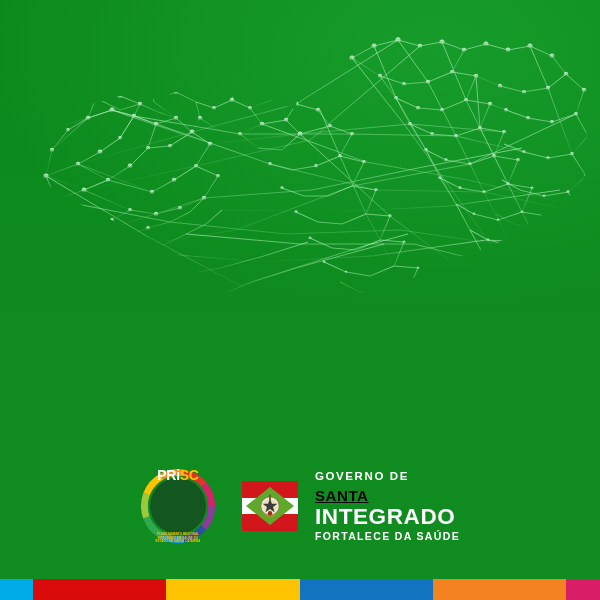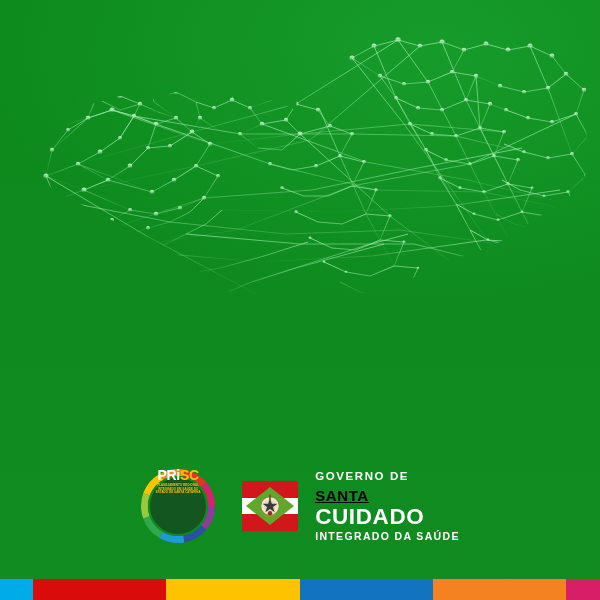--- a/index.html
+++ b/index.html
@@ -89,21 +89,21 @@
     height: 76px;
     flex: 0 0 auto;
   }
   .prisc svg { display: block; width: 76px; height: 76px; }
   .prisc-text {
     position: absolute;
     inset: 0;
     display: flex;
     flex-direction: column;
     align-items: center;
-    justify-content: flex-start;
+    justify-content: space-between;
     text-align: center;
     pointer-events: none;
   }
   .prisc-word {
     font-size: 14px;
     font-weight: 800;
     line-height: 14px;
     letter-spacing: -0.3px;
   }
   .prisc-word .pri { color: #ffffff; }
@@ -442,22 +442,22 @@
             <path d="M0,-7.6 L1.9,-2.3 L7.4,-2.3 L3.0,1.0 L4.6,6.3 L0,3.1 L-4.6,6.3 L-3.0,1.0 L-7.4,-2.3 L-1.9,-2.3 Z" fill="#3b3b3b"></path>
             <rect x="-0.9" y="-11.5" width="1.8" height="6" fill="#6b5a2c"></rect>
             <path d="M-6.5,6.5 L-3,9.5 L3,9.5 L6.5,6.5 L4,10.5 L-4,10.5 Z" fill="#B8911F"></path>
             <circle cx="0" cy="7.2" r="2.2" fill="#9c2b1e"></circle>
           </g>
         </svg>
       </div>
       <div class="gov-text">
         <div class="gov-l1">GOVERNO DE</div>
         <div class="gov-l2">SANTA</div>
-        <div class="gov-l3">CUIDADO</div>
-        <div class="gov-l4">INTEGRADO DA SAÚDE</div>
+        <div class="gov-l3">INTEGRADO</div>
+        <div class="gov-l4">FORTALECE DA SAÚDE</div>
       </div>
     </div>
 
   </div>
 
   <div class="color-bar">
     <div class="color-seg" style="background: rgb(0, 172, 232); width: 33px;"></div>
     <div class="color-seg" style="background: rgb(217, 11, 11); width: 133px;"></div>
     <div class="color-seg" style="background: rgb(253, 195, 0); width: 134px;"></div>
     <div class="color-seg" style="background: rgb(18, 115, 192); width: 133px;"></div>

